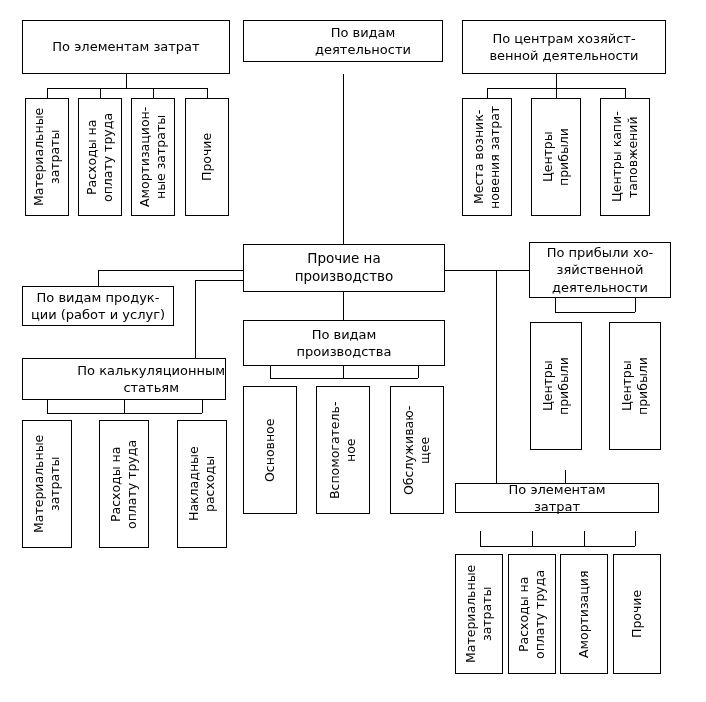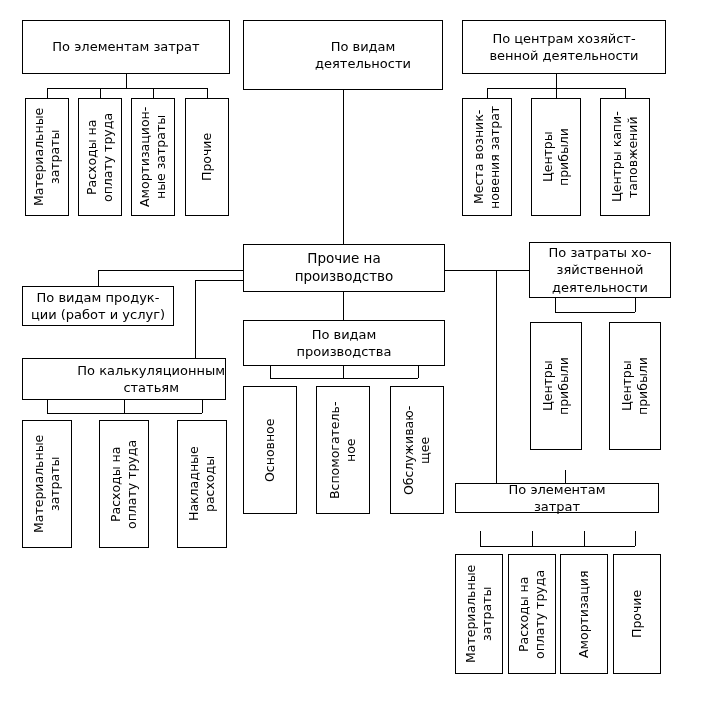--- a/index.html
+++ b/index.html
@@ -72,21 +72,21 @@
 оплату труда</span>
   </div>
   <div class="box vert" style="left:131px; top:98px; width:44px; height:118px;">
     <span class="txt">Амортизацион-
 ные затраты</span>
   </div>
   <div class="box vert" style="left:185px; top:98px; width:44px; height:118px;">
     <span class="txt">Прочие</span>
   </div>
 
-  <div class="box" style="left:243px; top:20px; width:200px; height:70px;padding-left:40px;">
+  <div class="box" style="left:243px; top:20px; width:200px; height:42px;padding-left:40px;">
     <span class="txt">По видам деятельности</span>
   </div>
   <div class="ln v" style="left:343px; top:74px; height:170px;"></div>
 
   <div class="box" style="left:462px; top:20px; width:204px; height:54px;">
     <span class="txt">По центрам хозяйст-
 венной деятельности</span>
   </div>
   <div class="ln h" style="left:487px; top:88px; width:138px;"></div>
   <div class="ln v" style="left:556px; top:74px; height:14px;"></div>
@@ -167,21 +167,21 @@
     <span class="txt">Обслуживаю-
 щее</span>
   </div>
 
   <div class="ln h" style="left:445px; top:270px; width:52px;"></div>
   <div class="ln v" style="left:496px; top:270px; height:213px;"></div>
 
   <div class="ln h" style="left:496px; top:270px; width:34px;"></div>
 
   <div class="box" style="left:529px; top:242px; width:142px; height:56px;">
-    <span class="txt">По затраты хо-
+    <span class="txt">По прибыли хо-
 зяйственной
 деятельности</span>
   </div>
   <div class="ln h" style="left:555px; top:312px; width:80px;"></div>
   <div class="ln v" style="left:555px; top:298px; height:14px;"></div>
   <div class="ln v" style="left:635px; top:298px; height:14px;"></div>
 
   <div class="box vert" style="left:530px; top:322px; width:52px; height:128px;">
     <span class="txt">Центры
 прибыли</span>

